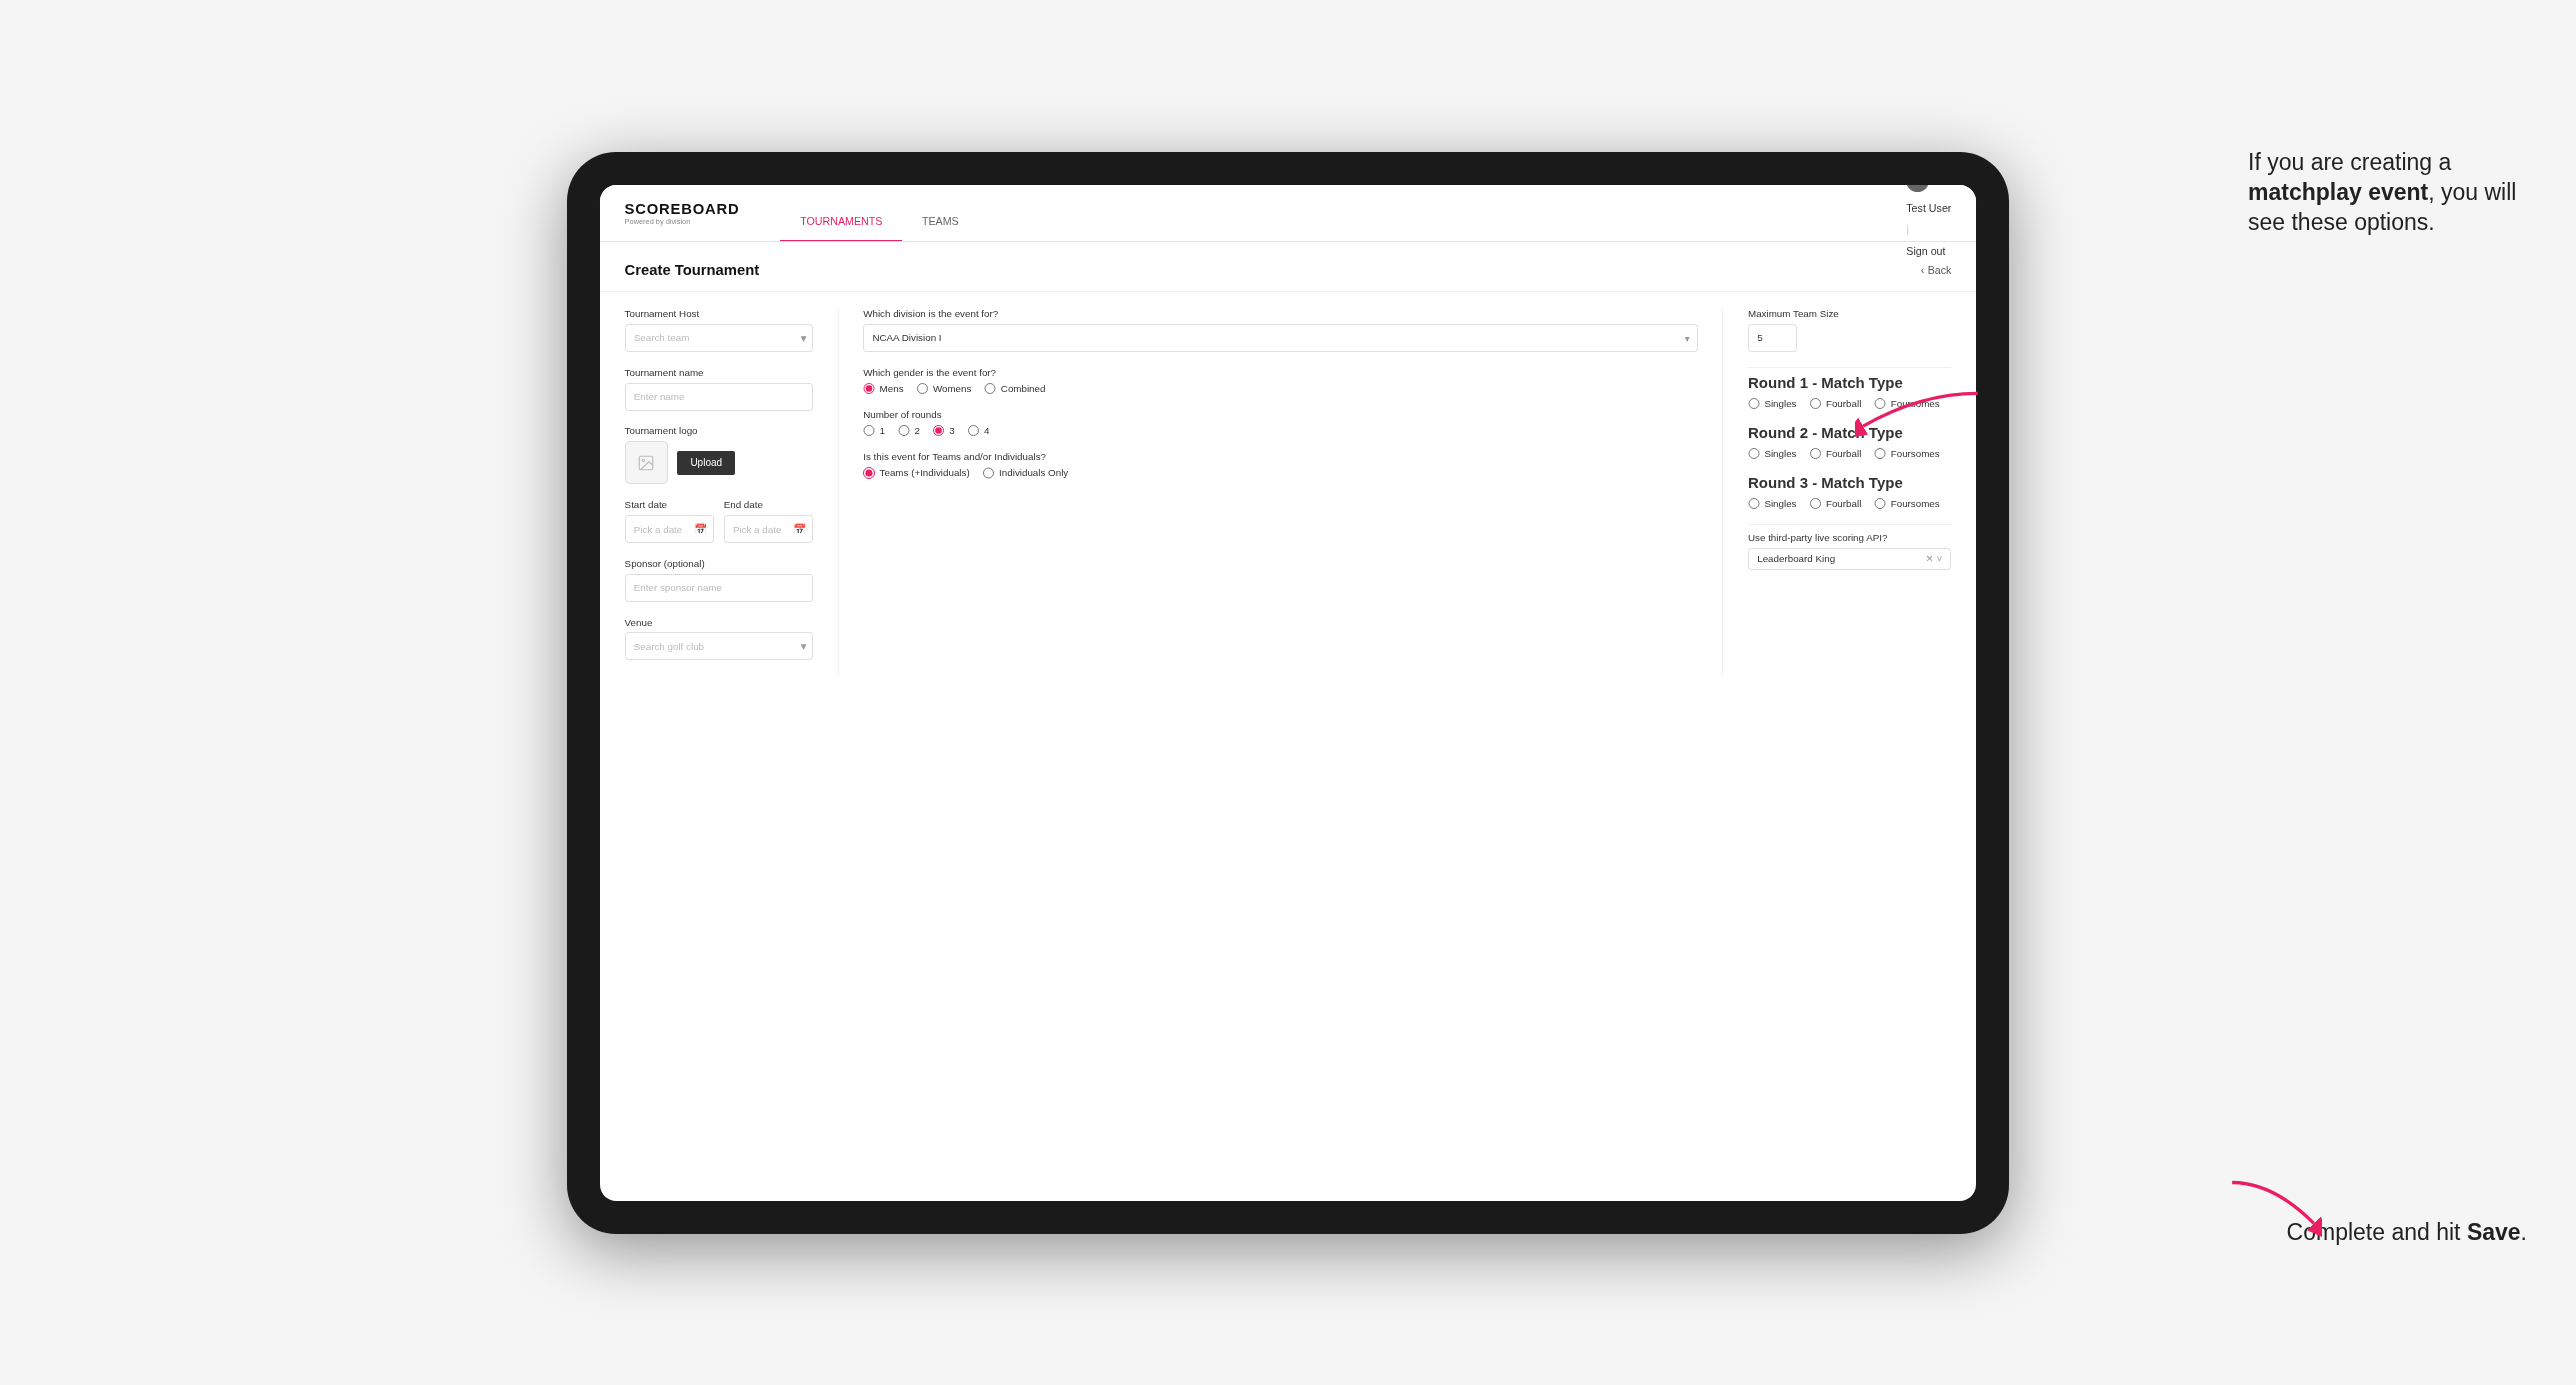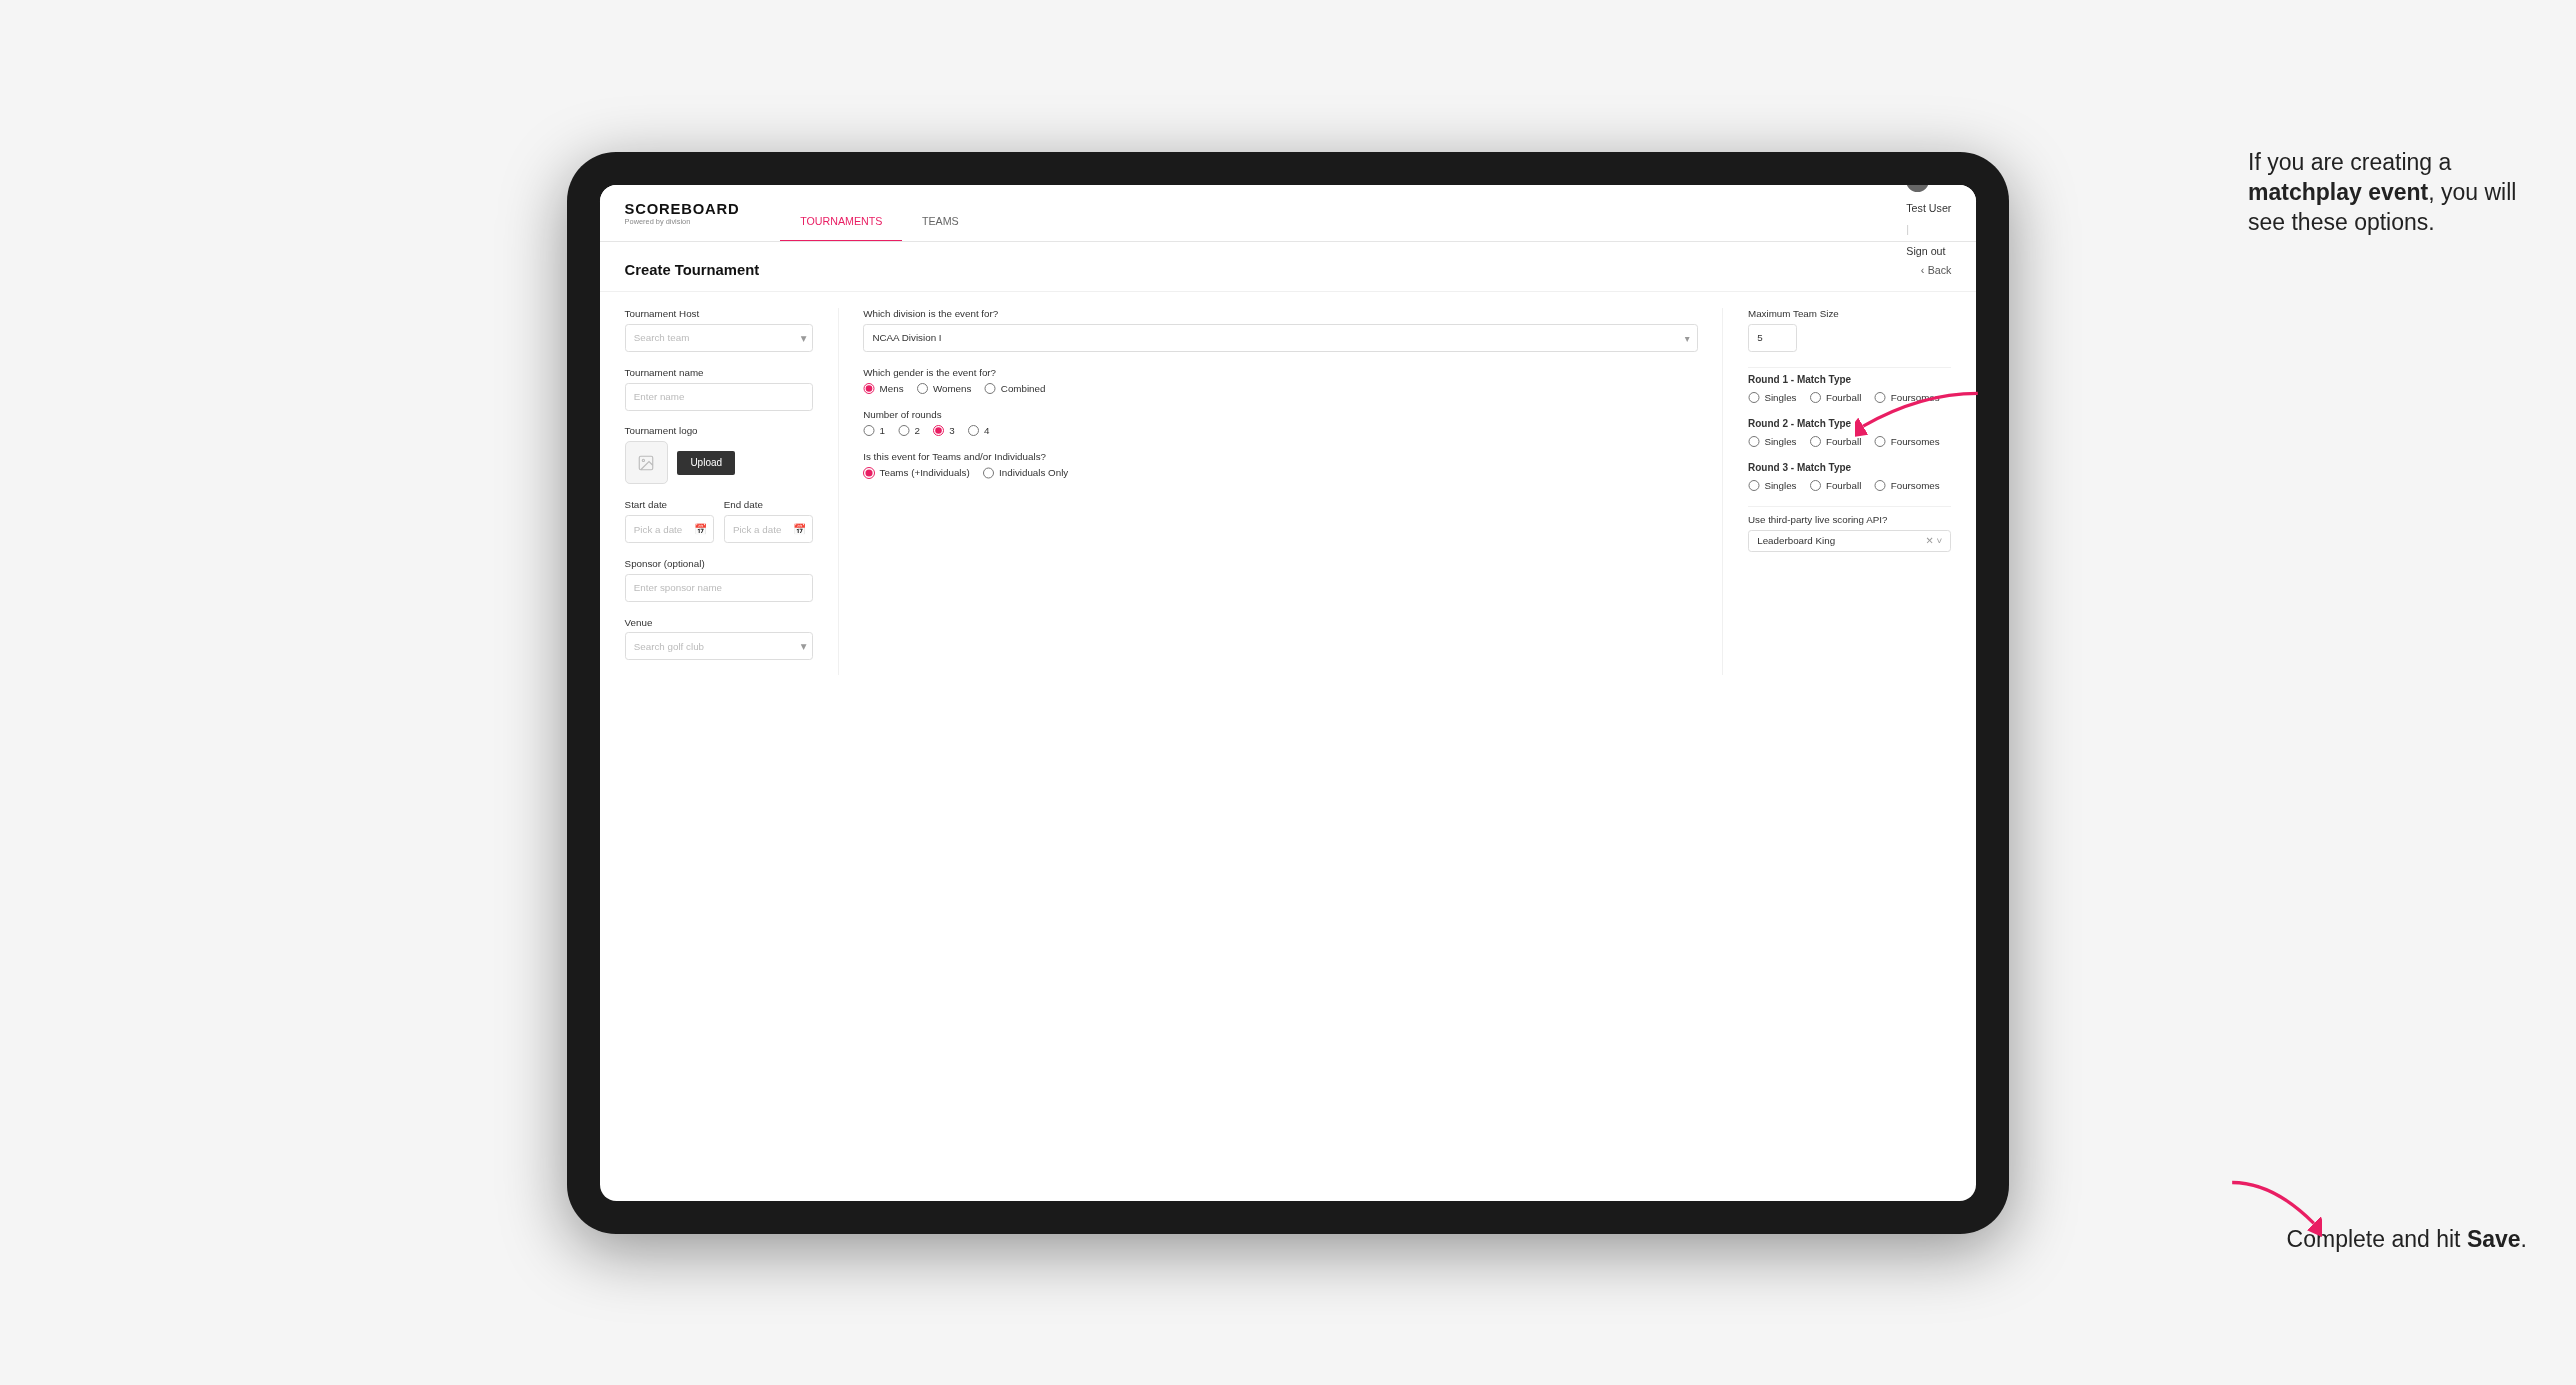--- a/index.html
+++ b/index.html
@@ -326,21 +326,21 @@
     }
 
     .radio-option input[type="radio"] {
       accent-color: #e91e63;
       width: 11.5px;
       height: 11.5px;
     }
 
     
     .section-label {
-      font-size: 10px;
+      font-size: 15px;
       font-weight: 600;
       color: #333;
       margin-bottom: 6.6px;
       margin-top: 3.3px;
     }
 
     
     .match-type-group {
       display: flex;
       gap: 13px;
@@ -412,21 +412,21 @@
     .annotation strong {
       font-weight: 900;
     }
 
     .annotation-top-right {
       top: 148px;
       right: 49px;
     }
 
     .annotation-bottom-right {
-      bottom: 131px;
+      bottom: 138px;
       right: 49px;
     }
 
     .arrow-to-round1 {
       right: 643px;
       top: 434px;
     }
 
     .max-team-size-input {
       width: 49px;

